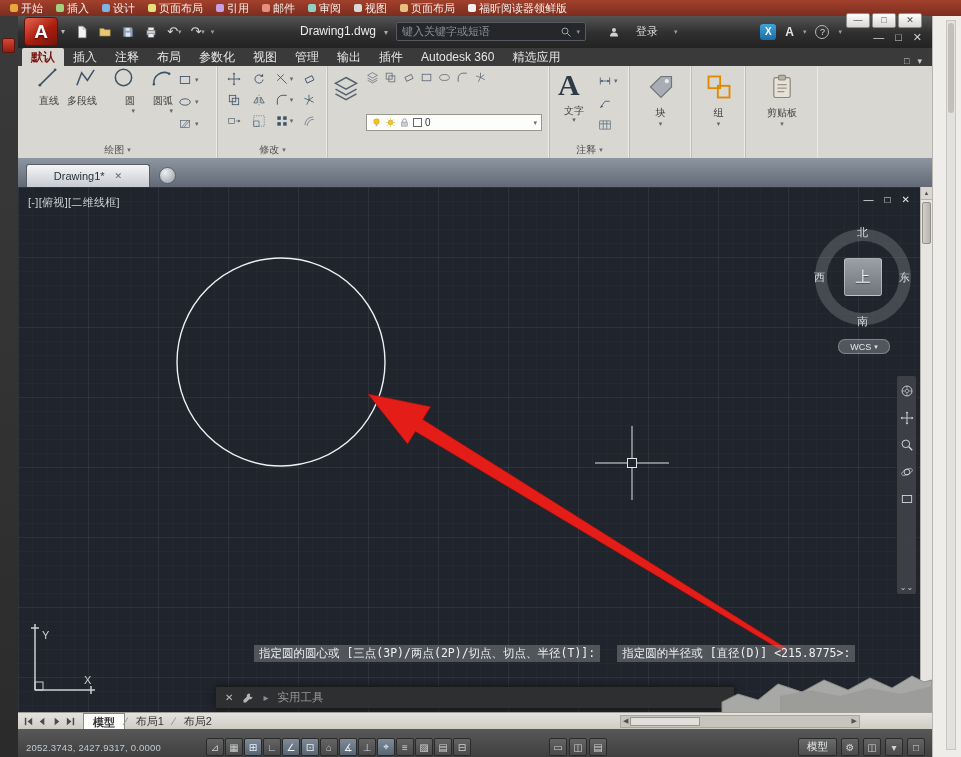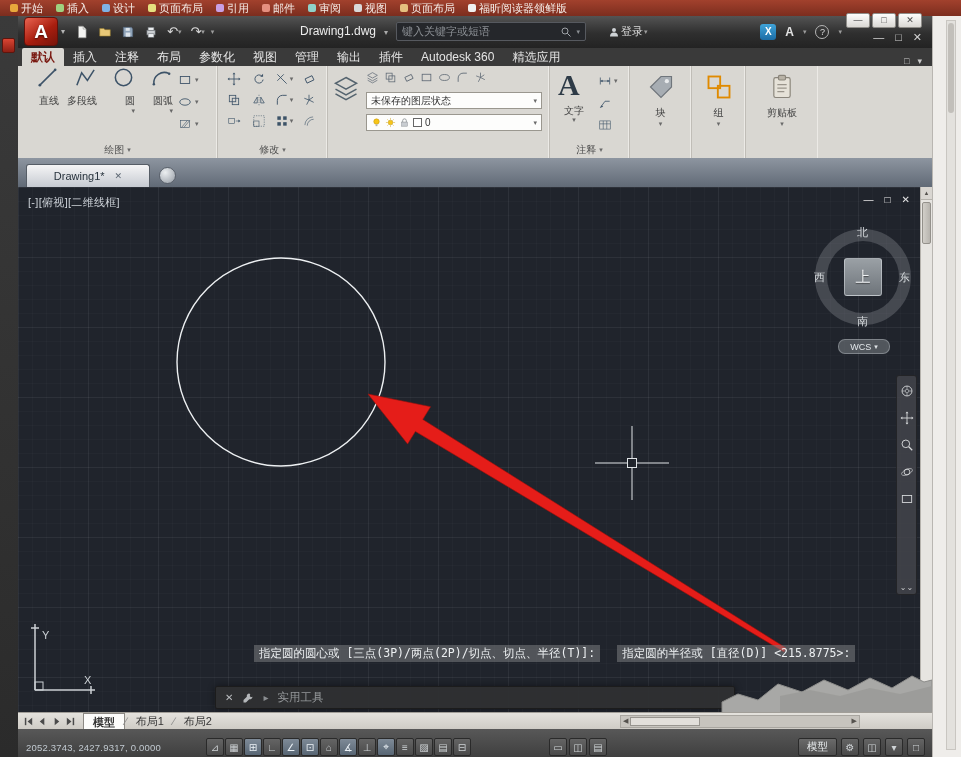--- a/index.html
+++ b/index.html
@@ -23,21 +23,21 @@
 #qat{position:absolute;left:54px;top:7px;display:flex;align-items:center;gap:3px}
 .qbtn{height:19px;display:flex;align-items:center;justify-content:center;padding:0 3px;color:#d8d8d8}
 .qbtn svg{width:14px;height:14px;color:#cfd3d6}
 .qglyph{font-size:13px;color:#d8d8d8}
 .qdd{color:#9d9d9d;font-size:7px}
 #tb-title{position:absolute;left:282px;top:0;height:33px;line-height:33px;color:#ececec;font-size:12px}
 #tb-title-dd{position:absolute;left:366px;top:13px;color:#aaa;font-size:8px}
 #tb-search{position:absolute;left:378px;top:7px;width:190px;height:19px;background:#25272b;border:1px solid #56595f;border-radius:2px;display:flex;align-items:center;padding:0 5px;color:#8b8f94;font-size:11px}
 #tb-search .mag{margin-left:auto;width:12px;height:12px;color:#a9adb2}
 #tb-search .sdd{color:#8b8f94;font-size:7px;margin-left:4px}
-#tb-signin{position:absolute;left:590px;top:0;height:33px;display:flex;align-items:center;gap:1px;color:#dadada;font-size:11px}
+#tb-signin{position:absolute;left:590px;top:0;height:33px;display:flex;align-items:center;gap:16px;color:#dadada;font-size:11px}
 #tb-signin svg{width:12px;height:12px;color:#cfd3d6}
 #tb-icons{position:absolute;right:90px;top:0;height:33px;display:flex;align-items:center;gap:9px}
 #xchip{width:16px;height:16px;background:linear-gradient(#3fa4da,#1b6ca5);border-radius:3px;color:#fff;font-size:10px;font-weight:bold;text-align:center;line-height:16px}
 .tb-a{color:#e3e3e3;font-size:12px;font-weight:bold}
 .tb-q{width:14px;height:14px;border:1px solid #b5b5b5;border-radius:50%;color:#dcdcdc;font-size:9px;text-align:center;line-height:12px}
 .tb-dd{color:#9d9d9d;font-size:7px}
 #tb-win{position:absolute;right:10px;top:16px;display:flex;gap:11px;color:#d3d3d3;font-size:11px}
 
 #ribbontabs{position:absolute;left:18px;top:48px;width:914px;height:18px;background:#3a3a3a;display:flex;align-items:flex-end;padding-left:4px;z-index:29}
 .rtab{padding:0 9px;font-size:12px;line-height:18px;color:#e5e5e5;white-space:nowrap}
@@ -574,24 +574,20 @@
       <svg>
           <use href="#s-ell"></use>
         </svg>
       <svg>
           <use href="#s-fillet"></use>
         </svg>
       <svg>
           <use href="#s-expl"></use>
         </svg>
     </div>
-    <div class="ldrop" style="top:26px">
-      <span>未保存的图层状态</span>
-      <span class="dd">▾</span>
-    </div>
     <div class="ldrop" style="top:48px">
       <svg>
           <use href="#s-bulb"></use>
         </svg>
       <svg>
           <use href="#s-sun"></use>
         </svg>
       <svg>
           <use href="#s-lock"></use>
         </svg>

